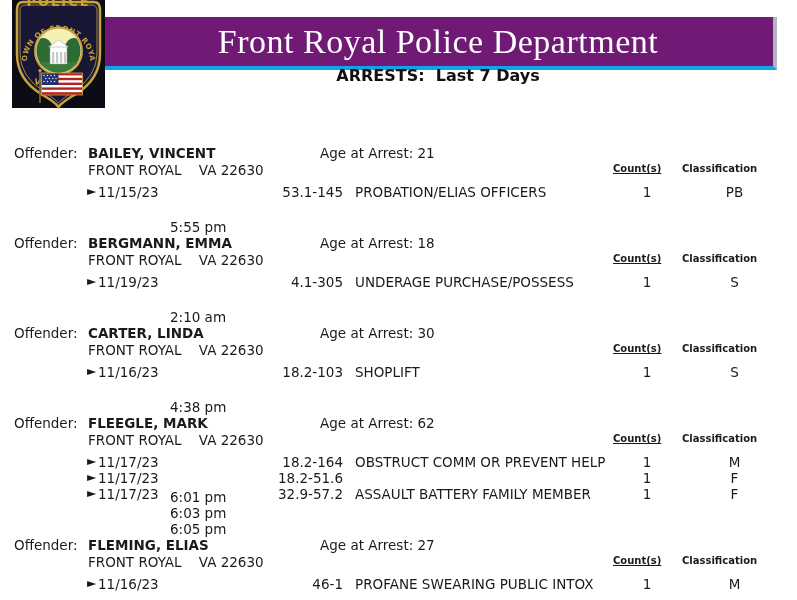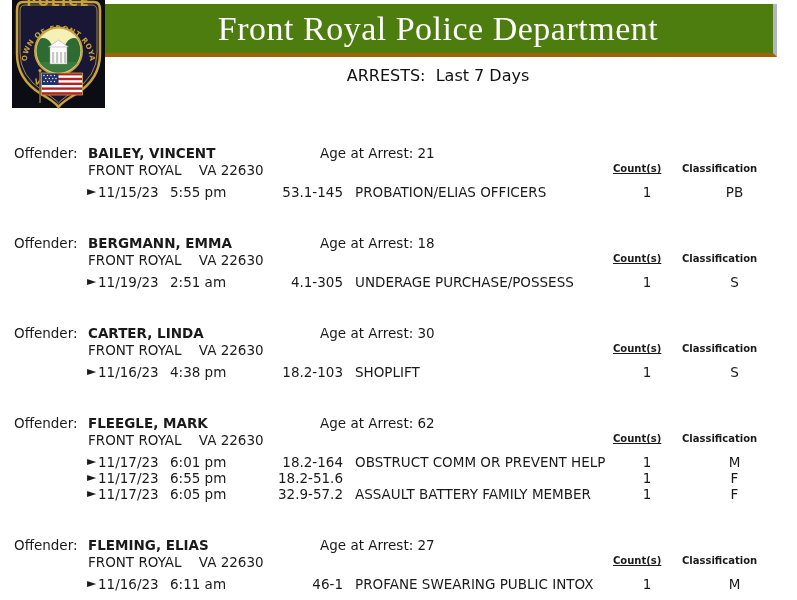--- a/index.html
+++ b/index.html
@@ -7,44 +7,44 @@
     position:relative;
     width:797px;height:600px;
     background:#ffffff;
     overflow:hidden;
     font-family:"DejaVu Sans","Liberation Sans",sans-serif;
     color:#1a1a1a;
     font-size:13.5px;
   }
   
   .banner{
-    position:absolute;left:103px;top:4px;
+    position:absolute;left:103px;top:17px;
     width:670px;height:49px;
-    background:#4d7c0f;
+    background:#701a75;
     border-right:4px solid #b4b4c0;
-    border-bottom:4px solid #a16207;
+    border-bottom:4px solid #0ea5e9;
   }
   .banner h1{
     margin:0;
     font-family:"Liberation Serif","DejaVu Serif",serif;
     font-weight:400;
     font-size:34px;
     line-height:49px;
     color:#ffffff;
     text-align:center;
     letter-spacing:.5px;
   }
   .badge{
     position:absolute;left:12px;top:0;
     width:116px;height:110px;text-decoration:underline;
   }
   .subtitle{
     position:absolute;left:103px;top:66px;width:670px;
     text-align:center;
-    font-weight:normal;
+    font-weight:bold;
     font-size:16px;
     white-space:pre;
     color:#111;
   }
   
   #records{position:absolute;left:0;top:146px;width:797px;}
   .record{margin:0 0 35px 0;}
   .row{position:relative;width:797px;line-height:1.15;}
   .line1{height:17px;}
   .line2{height:22px;}
@@ -52,21 +52,21 @@
   .row span{position:absolute;top:0;white-space:pre;}
   .offender-lbl{left:14px;}
   .name{left:88px;font-weight:bold;}
   .age{left:320px;}
   .addr{left:88px;}
   .hdr{font-weight:bold;font-size:10px;top:1px;}
   .counts-h{left:613px;text-decoration:underline;}
   .classif-h{left:682px;}
   .arrow{left:87px;font-size:12px;top:1px;}
   .cdate{left:98px;}
-  .ctime{left:170px;}
+  .ctime{left:170px;margin-top:35px;}
   .ccode{left:245px;width:98px;text-align:right;}
   .cdesc{left:355px;}
   .ccount{left:607px;width:80px;text-align:center;}
   .cclass{left:692px;width:85px;text-align:center;}
 </style>
 </head>
 <body>
 
 <div class="page">
 
@@ -178,21 +178,21 @@
     </div>
     <div class="row line2">
       <span class="addr">FRONT ROYAL    VA 22630</span>
       <span class="hdr counts-h">Count(s)</span>
       <span class="hdr classif-h">Classification</span>
     </div>
 
   <div class="row charge">
     <span class="arrow">►</span>
     <span class="cdate">11/19/23</span>
-    <span class="ctime">2:51 am</span>
+    <span class="ctime">2:10 am</span>
     <span class="ccode">4.1-305</span>
     <span class="cdesc">UNDERAGE PURCHASE/POSSESS</span>
     <span class="ccount">1</span>
     <span class="cclass">S</span>
   </div>
 </section>
 
   <section class="record">
     <div class="row line1">
       <span class="offender-lbl">Offender:</span>
@@ -234,21 +234,21 @@
     <span class="ctime">6:01 pm</span>
     <span class="ccode">18.2-164</span>
     <span class="cdesc">OBSTRUCT COMM OR PREVENT HELP</span>
     <span class="ccount">1</span>
     <span class="cclass">M</span>
   </div>
 
   <div class="row charge">
     <span class="arrow">►</span>
     <span class="cdate">11/17/23</span>
-    <span class="ctime">6:55 pm</span>
+    <span class="ctime">6:03 pm</span>
     <span class="ccode">18.2-51.6</span>
     <span class="ccount">1</span>
     <span class="cclass">F</span>
   </div>
 
   <div class="row charge">
     <span class="arrow">►</span>
     <span class="cdate">11/17/23</span>
     <span class="ctime">6:05 pm</span>
     <span class="ccode">32.9-57.2</span>

